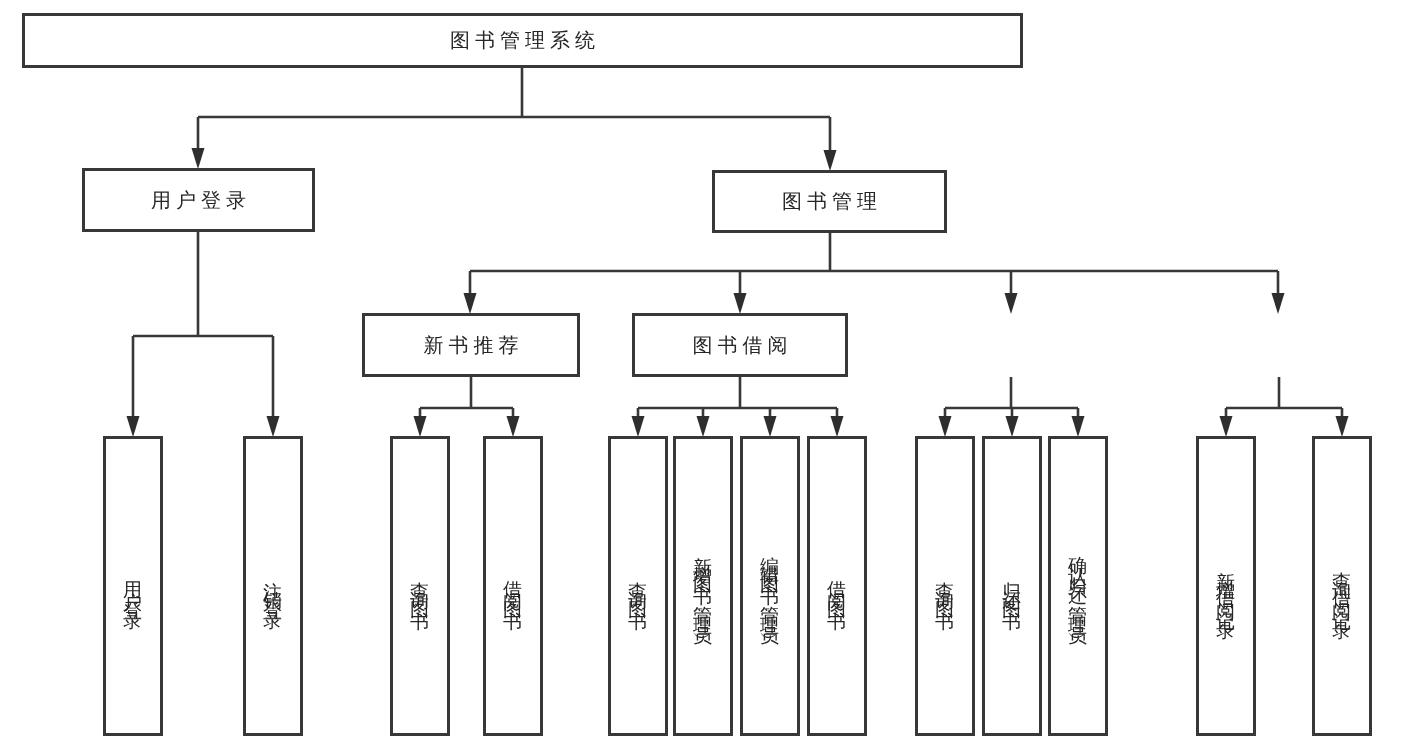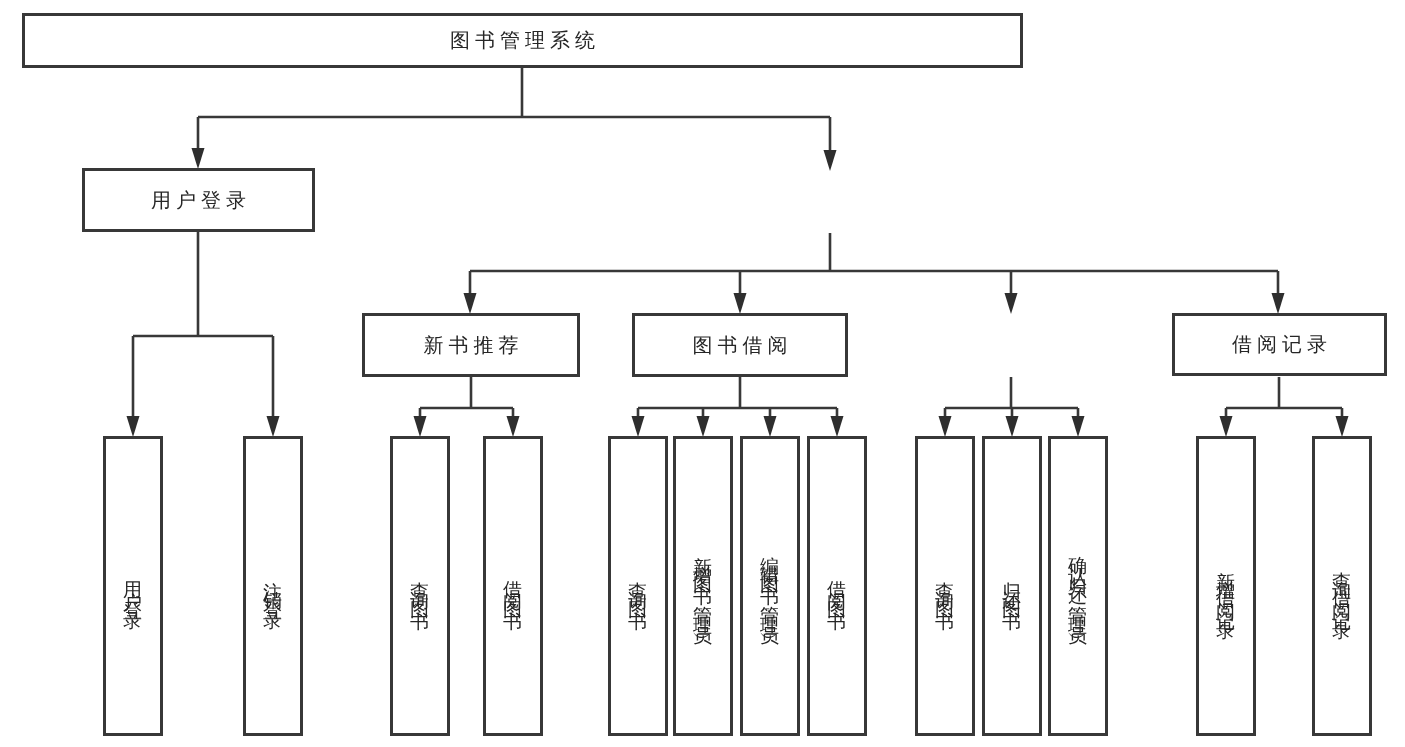--- a/index.html
+++ b/index.html
@@ -91,29 +91,29 @@
     </g>
   </svg>
 
   <div class="node" style="left:22px;top:13px;width:1001px;height:55px">
     <span class="label-h">图书管理系统</span>
   </div>
 
   <div class="node" style="left:82px;top:168px;width:233px;height:64px">
     <span class="label-h">用户登录</span>
   </div>
+  <div class="node" style="left:712px;top:170px;width:235px;height:63px">
+    <span class="label-h">图书管理</span>
+  </div>
 
   <div class="node" style="left:362px;top:313px;width:218px;height:64px">
     <span class="label-h">新书推荐</span>
   </div>
   <div class="node" style="left:632px;top:313px;width:216px;height:64px">
     <span class="label-h">图书借阅</span>
-  </div>
-  <div class="node" style="left:1172px;top:313px;width:215px;height:63px">
-    <span class="label-h">借阅记录</span>
   </div>
 
   <div class="node leaf" style="left:103px;top:436px;width:60px;height:300px">
     <span class="label-v">用户登录</span>
   </div>
   <div class="node leaf" style="left:243px;top:436px;width:60px;height:300px">
     <span class="label-v">注销登录</span>
   </div>
 
   <div class="node leaf" style="left:390px;top:436px;width:60px;height:300px">

